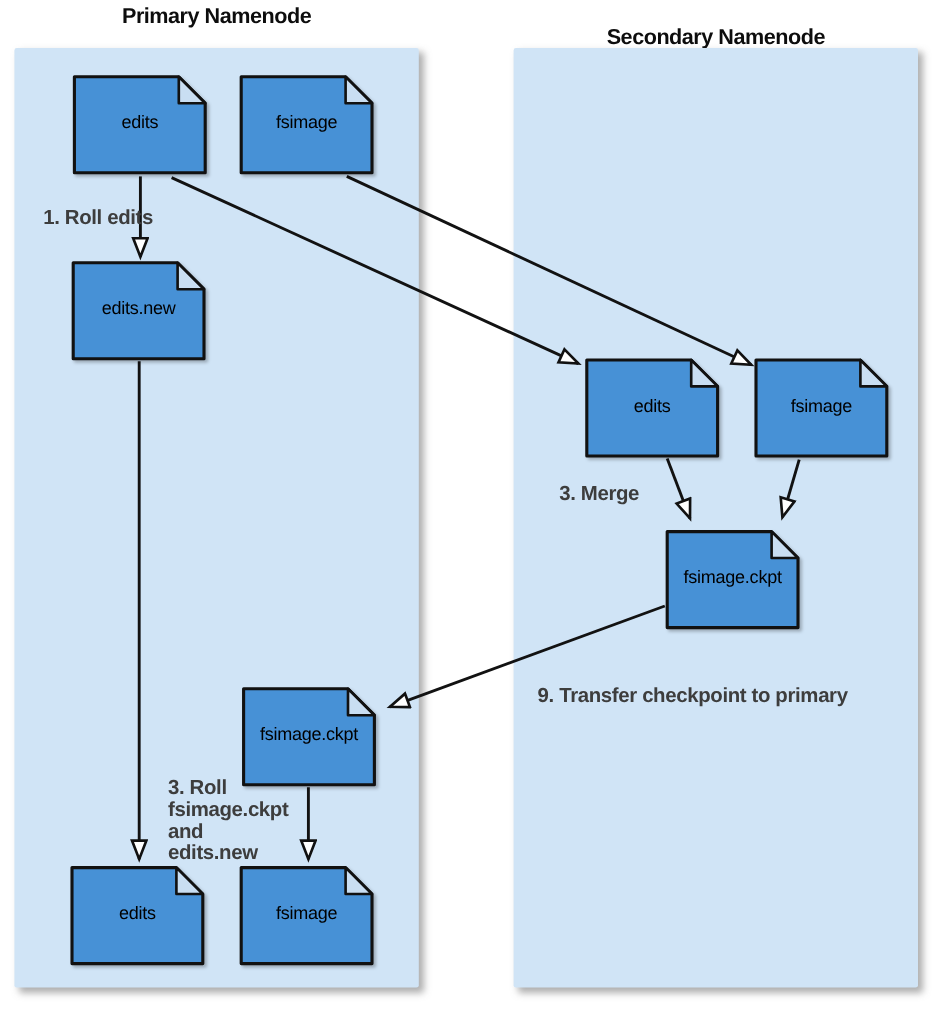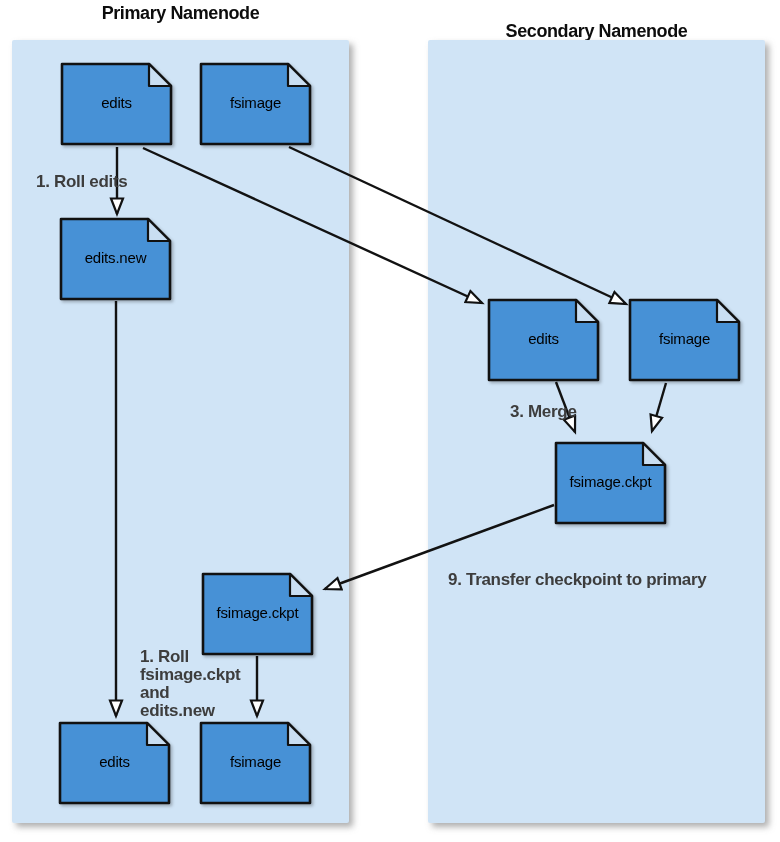--- a/index.html
+++ b/index.html
@@ -81,21 +81,21 @@
   .step {
     position: absolute;
     font-size: 17px;
     font-weight: bold;
     letter-spacing: -0.3px;
     color: #3d3d3d;
     white-space: nowrap;
   }
   #step1 { left: 36px;  top: 172px; }
   #step2 { left: 457px; top: 194px; }
-  #step3 { left: 510px; top: 402px; }
+  #step3 { left: 466px; top: 402px; }
   #step4 { left: 448px; top: 570px; }
   #step5 { left: 140px; top: 648px; width: 100px; line-height: 18px; white-space: normal; }
 </style>
 </head>
 <body>
 
 <div class="canvas">
 
   <div class="title primary-t">Primary Namenode</div>
   <div class="title secondary-t">Secondary Namenode</div>
@@ -187,15 +187,15 @@
     <svg width="113" height="84" viewBox="0 0 113 84">
       <path d="M2,2 H89 L111,24 V82 H2 Z" fill="#4791d6" stroke="#111111" stroke-width="2.6" stroke-linejoin="round"></path>
       <path d="M89,2 V24 H111 Z" fill="#c9def2" stroke="#111111" stroke-width="2.2" stroke-linejoin="round"></path>
     </svg>
     <span class="doc-label">fsimage.ckpt</span>
   </div>
 
   <div class="step" id="step1">1. Roll edits</div>
   <div class="step" id="step3">3. Merge</div>
   <div class="step" id="step4">9. Transfer checkpoint to primary</div>
-  <div class="step" id="step5">1. Roll fsimage.ckpt and edits.new</div>
+  <div class="step" id="step5">3. Roll fsimage.ckpt and edits.new</div>
 
 </div>
 
 </body></html>

